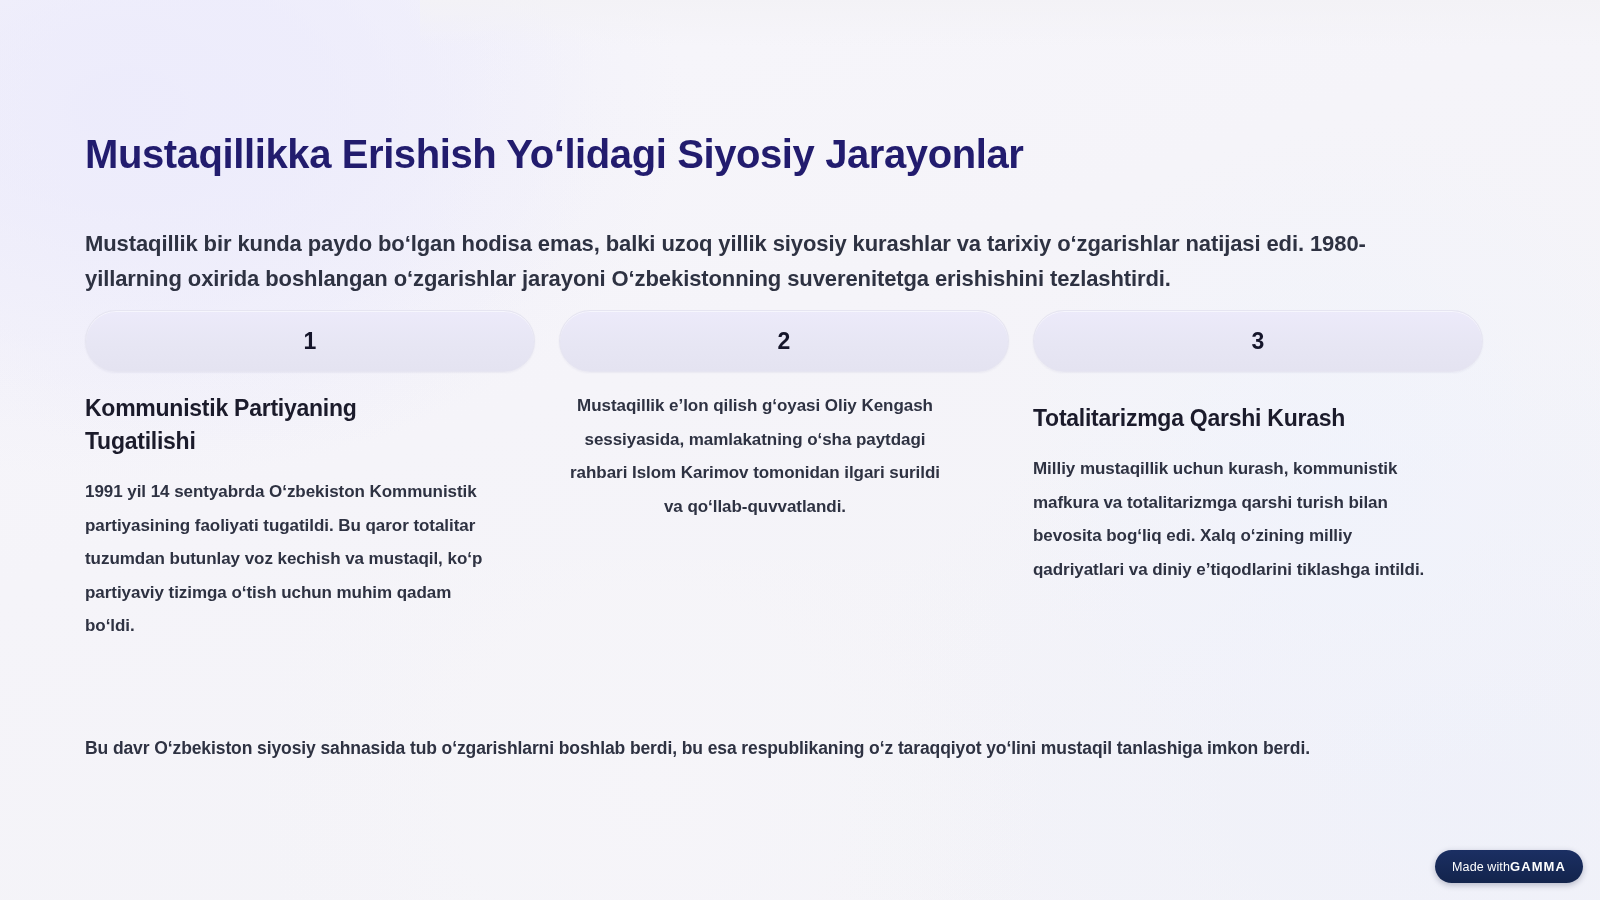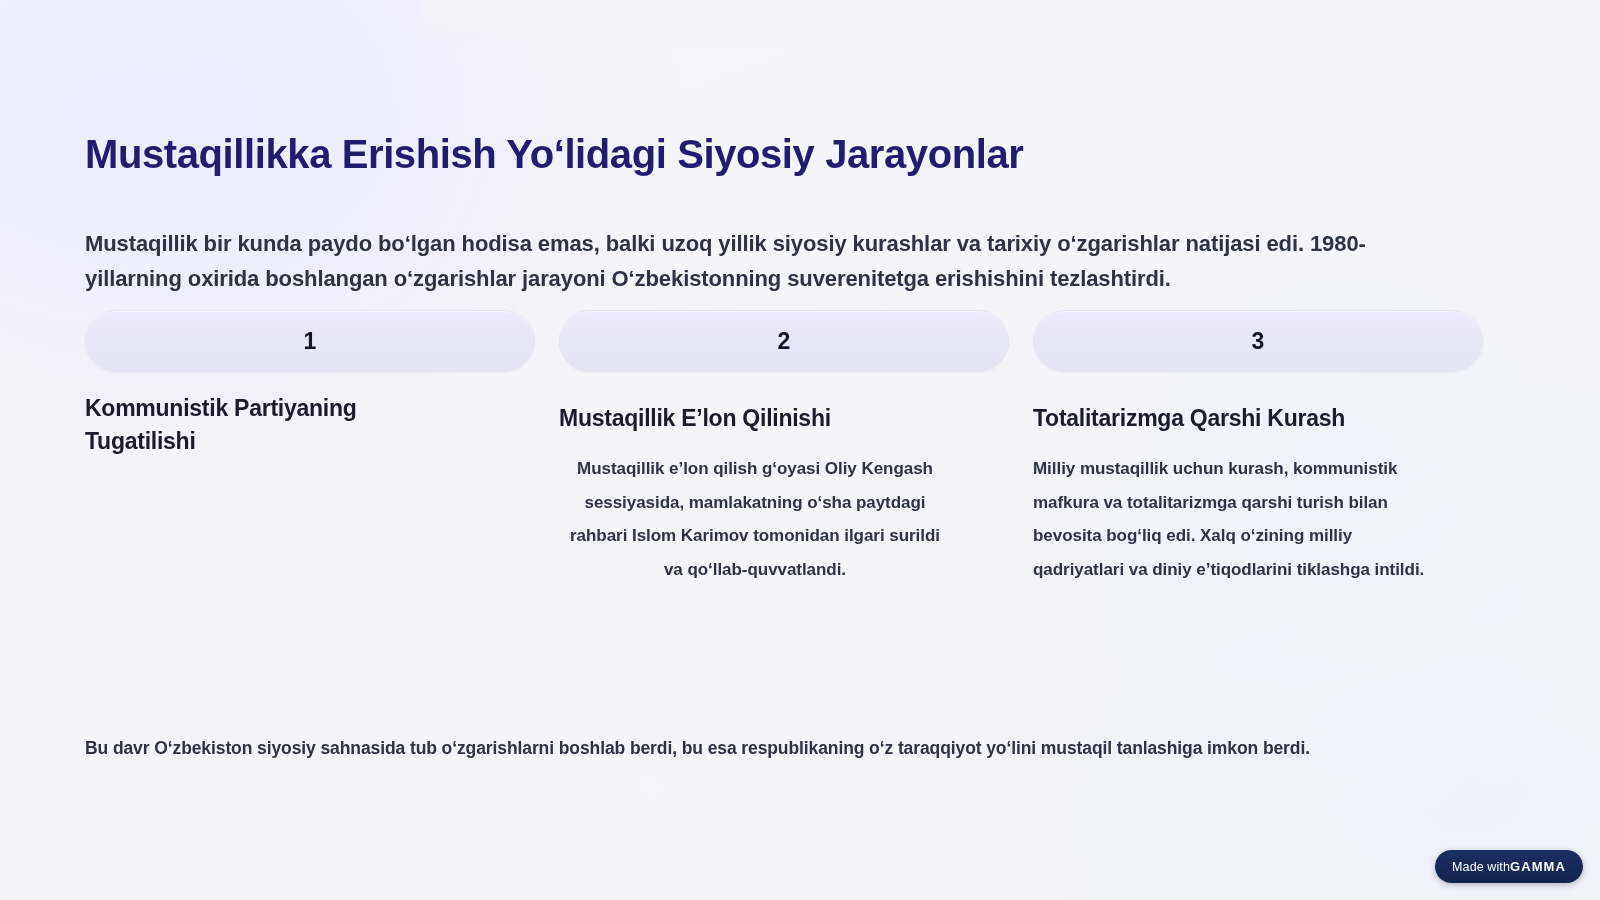--- a/index.html
+++ b/index.html
@@ -208,27 +208,27 @@
 
     <p class="intro-paragraph">Mustaqillik bir kunda paydo bo‘lgan hodisa emas, balki uzoq yillik siyosiy kurashlar va tarixiy o‘zgarishlar natijasi edi. 1980-yillarning oxirida boshlangan o‘zgarishlar jarayoni O‘zbekistonning suverenitetga erishishini tezlashtirdi.</p>
 
     <div class="columns">
 
       <div class="column c1">
         <div class="step-pill">
           <span class="step-number">1</span>
         </div>
         <h2 class="card-heading">Kommunistik Partiyaning Tugatilishi</h2>
+        <p class="card-body">1991 yil 14 sentyabrda O‘zbekiston Kommunistik partiyasining faoliyati tugatildi. Bu qaror totalitar tuzumdan butunlay voz kechish va mustaqil, ko‘p partiyaviy tizimga o‘tish uchun muhim qadam bo‘ldi.</p>
       </div>
 
       <div class="column c2">
         <div class="step-pill">
           <span class="step-number">2</span>
         </div>
-        <h2 class="card-heading">Mustaqillik E’lon Qilinishi</h2>
         <p class="card-body">Mustaqillik e’lon qilish g‘oyasi Oliy Kengash sessiyasida, mamlakatning o‘sha paytdagi rahbari Islom Karimov tomonidan ilgari surildi va qo‘llab-quvvatlandi.</p>
       </div>
 
       <div class="column c3">
         <div class="step-pill">
           <span class="step-number">3</span>
         </div>
         <h2 class="card-heading">Totalitarizmga Qarshi Kurash</h2>
         <p class="card-body">Milliy mustaqillik uchun kurash, kommunistik mafkura va totalitarizmga qarshi turish bilan bevosita bog‘liq edi. Xalq o‘zining milliy qadriyatlari va diniy e’tiqodlarini tiklashga intildi.</p>
       </div>

